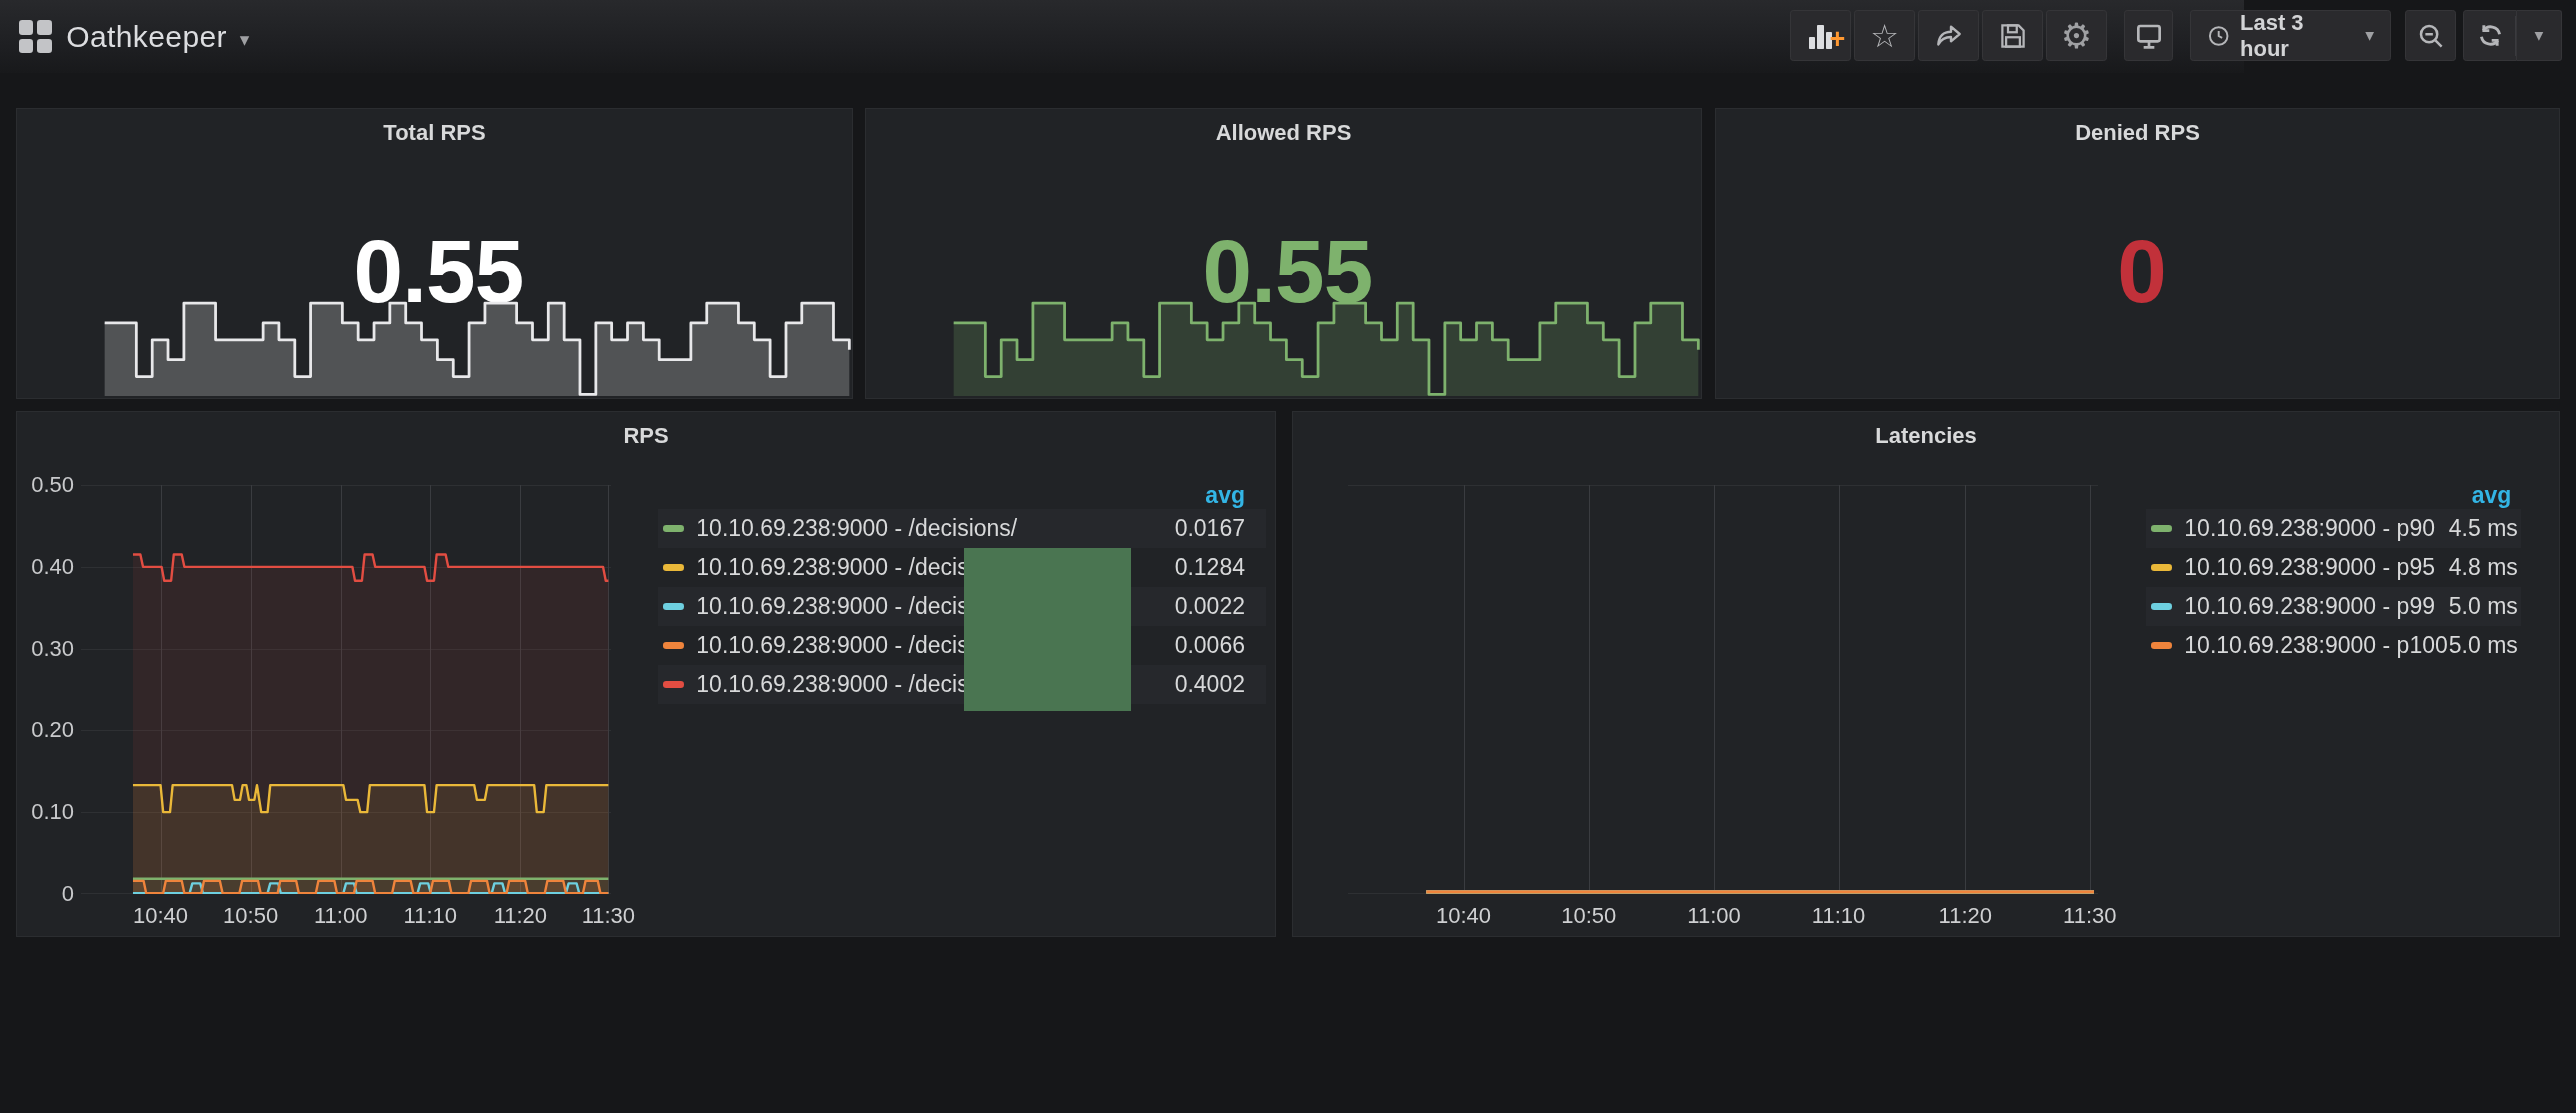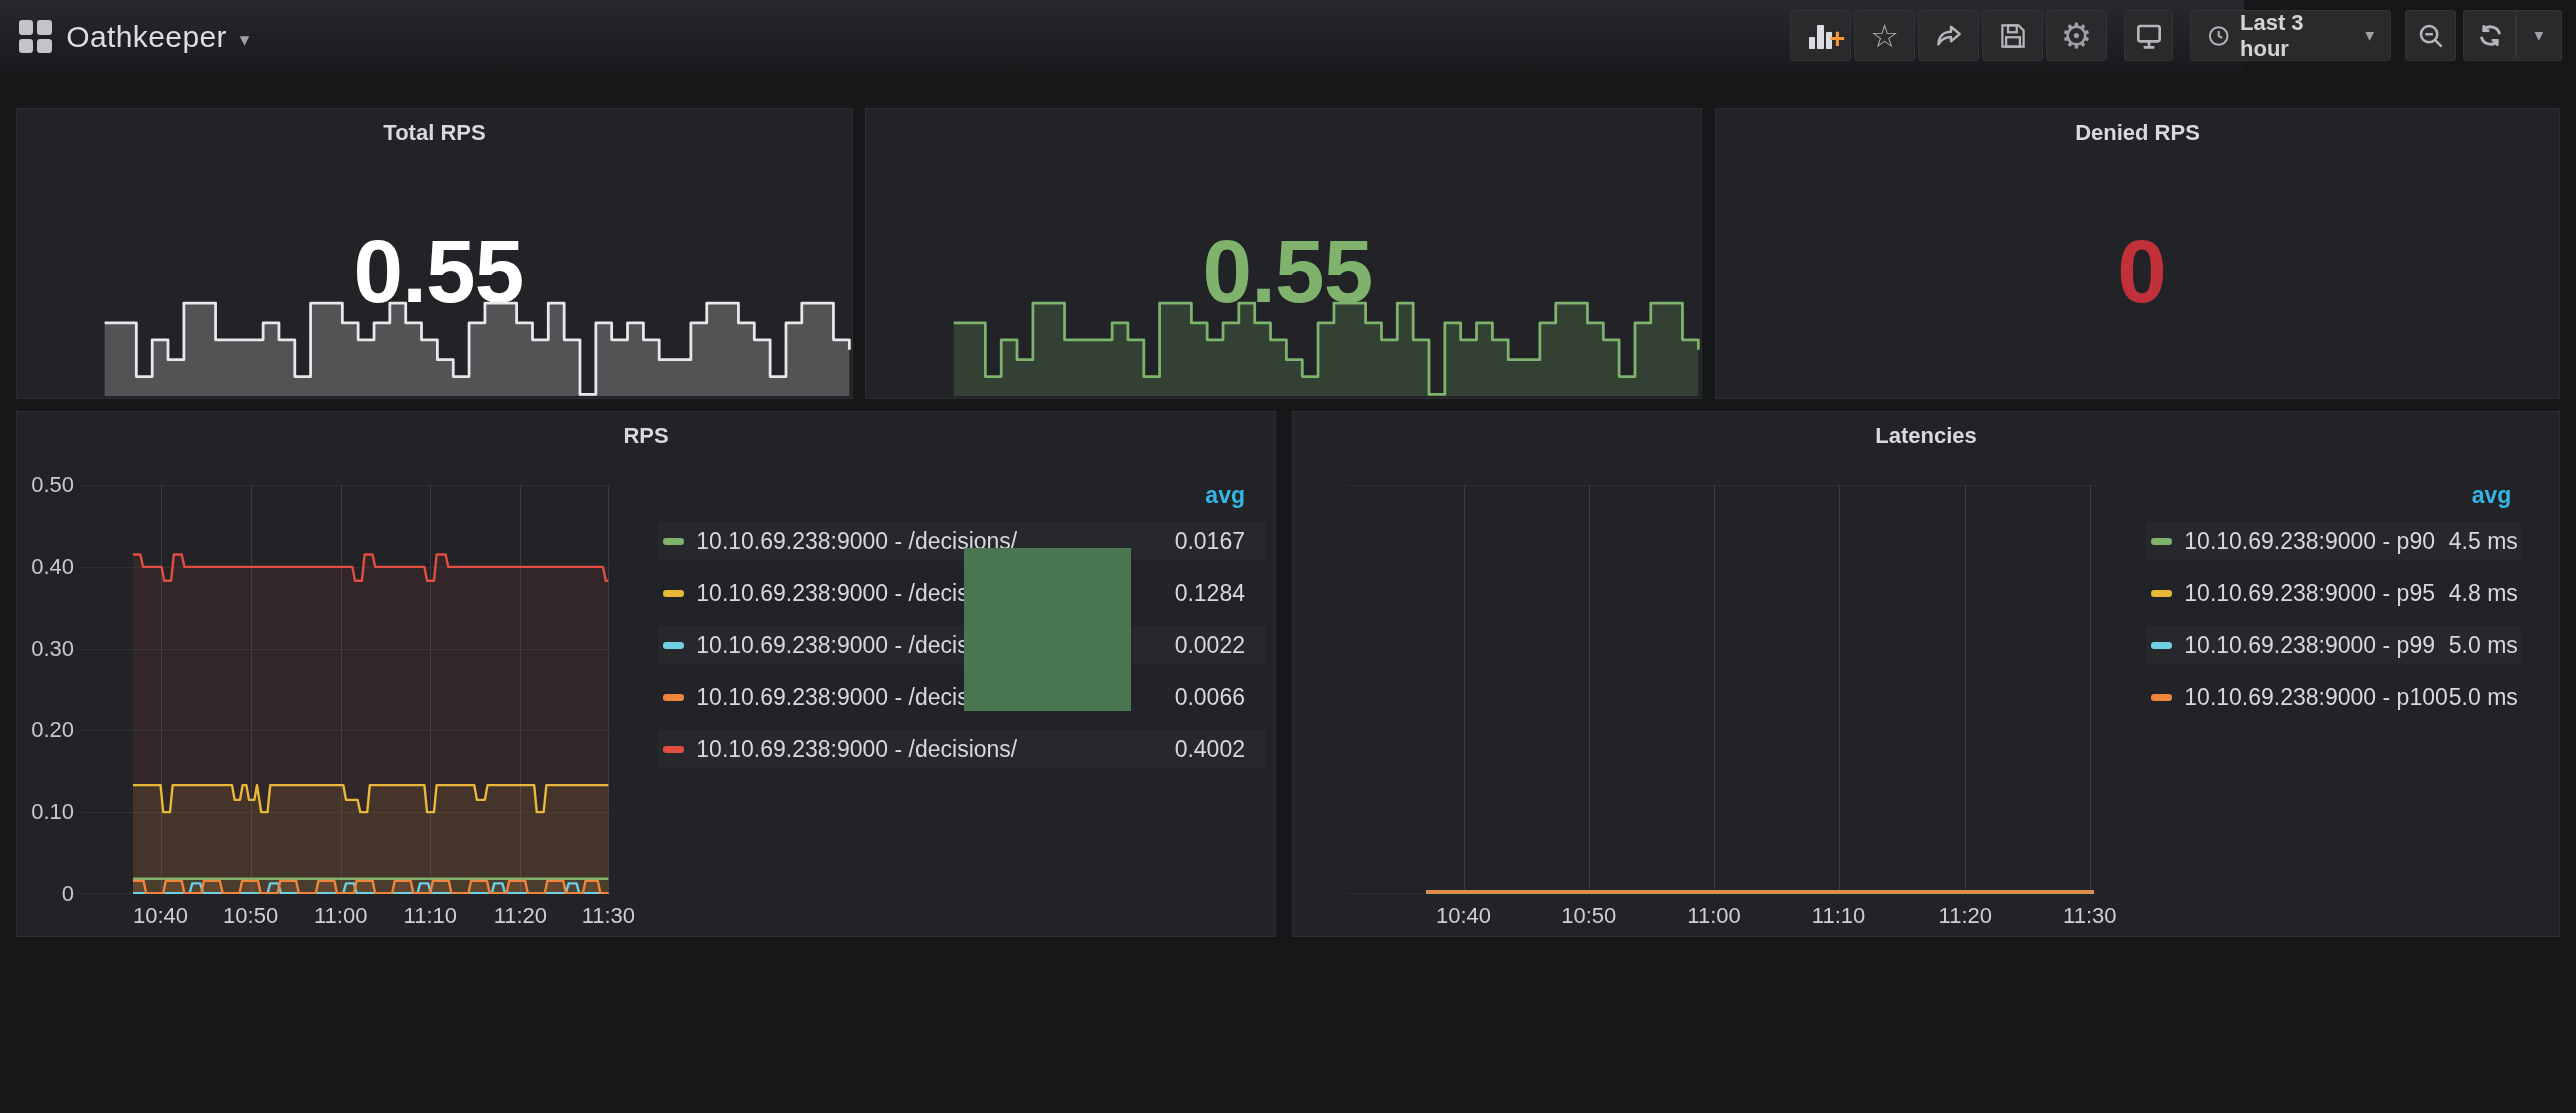--- a/index.html
+++ b/index.html
@@ -32,21 +32,21 @@
   
   .ytick{position:absolute;left:0;width:100%;height:24px;line-height:24px;font-size:22px;color:#c9cacc;}
   .yticks-right .ytick{text-align:right;}
   .yticks-left .ytick{text-align:left;}
   .gridline-v{position:absolute;top:0;bottom:0;width:0.8px;background:#3a3c40;}
   .gridline-h{position:absolute;left:0;right:0;height:0.8px;background:#2e3033;}
   .xtick{position:absolute;top:0;transform:translateX(-50%);font-size:22px;font-weight:500;color:#cfd0d2;white-space:nowrap;}
   
   .legend{position:absolute;}
   .legend-header{height:27px;line-height:27px;text-align:right;font-size:23px;font-weight:700;color:#33b5e5;}
-  .legend-row{display:flex;align-items:center;height:39px;padding:0 3.2px 0 4.8px;box-sizing:border-box;cursor:pointer;margin-top:13px;}
+  .legend-row{display:flex;align-items:center;height:39px;padding:0 3.2px 0 4.8px;box-sizing:border-box;cursor:pointer;}
   .legend-row.striped{background:#26282c;}
   .swatch{width:21.5px;height:7.2px;border-radius:3.2px;margin-right:12px;flex:none;}
   .legend-label{flex:1;font-size:23px;color:#d8d9da;white-space:nowrap;overflow:hidden;}
   .legend-value{font-size:23px;color:#d8d9da;text-align:right;white-space:nowrap;}
   .rps-legend .legend-header,.rps-legend .legend-row{padding-right:21px;}
   .green-overlay{position:absolute;z-index:5;}
 </style>
 </head>
 <body>
 
@@ -130,20 +130,21 @@
   <div class="panel" style="left:16px;top:108px;width:837px;height:291px;">
     <div class="panel-title">Total RPS</div>
     <div class="stat-value" style="color: rgb(255, 255, 255);">0.55</div>
     <svg class="spark" width="748" height="104" viewBox="0 0 938 131">
         <path d="M 0 39.0 L 20.0 39.0 L 20.0 39.0 L 39.9 39.0 L 39.9 106.5 L 59.9 106.5 L 59.9 60.2 L 79.8 60.2 L 79.8 85.3 L 99.8 85.3 L 99.8 14.0 L 119.7 14.0 L 119.7 14.0 L 139.7 14.0 L 139.7 60.2 L 159.7 60.2 L 159.7 60.2 L 179.6 60.2 L 179.6 60.2 L 199.6 60.2 L 199.6 39.0 L 219.5 39.0 L 219.5 60.2 L 239.5 60.2 L 239.5 106.5 L 259.4 106.5 L 259.4 14.0 L 279.4 14.0 L 279.4 14.0 L 299.4 14.0 L 299.4 39.0 L 319.3 39.0 L 319.3 60.2 L 339.3 60.2 L 339.3 39.0 L 359.2 39.0 L 359.2 14.0 L 379.2 14.0 L 379.2 39.0 L 399.1 39.0 L 399.1 60.2 L 419.1 60.2 L 419.1 85.3 L 439.1 85.3 L 439.1 106.5 L 459.0 106.5 L 459.0 39.0 L 479.0 39.0 L 479.0 14.0 L 498.9 14.0 L 498.9 14.0 L 518.9 14.0 L 518.9 39.0 L 538.9 39.0 L 538.9 60.2 L 558.8 60.2 L 558.8 14.0 L 578.8 14.0 L 578.8 60.2 L 598.7 60.2 L 598.7 129.0 L 618.7 129.0 L 618.7 39.0 L 638.6 39.0 L 638.6 60.2 L 658.6 60.2 L 658.6 39.0 L 678.6 39.0 L 678.6 60.2 L 698.5 60.2 L 698.5 85.3 L 718.5 85.3 L 718.5 85.3 L 738.4 85.3 L 738.4 39.0 L 758.4 39.0 L 758.4 14.0 L 778.3 14.0 L 778.3 14.0 L 798.3 14.0 L 798.3 39.0 L 818.3 39.0 L 818.3 60.2 L 838.2 60.2 L 838.2 106.5 L 858.2 106.5 L 858.2 39.0 L 878.1 39.0 L 878.1 14.0 L 898.1 14.0 L 898.1 14.0 L 918.0 14.0 L 918.0 60.2 L 938.0 60.2 L 938.0 72.8 L 938 131 L 0 131 Z" fill="rgba(255,255,255,0.22)" stroke="none"></path>
         <path d="M 0 39.0 L 20.0 39.0 L 20.0 39.0 L 39.9 39.0 L 39.9 106.5 L 59.9 106.5 L 59.9 60.2 L 79.8 60.2 L 79.8 85.3 L 99.8 85.3 L 99.8 14.0 L 119.7 14.0 L 119.7 14.0 L 139.7 14.0 L 139.7 60.2 L 159.7 60.2 L 159.7 60.2 L 179.6 60.2 L 179.6 60.2 L 199.6 60.2 L 199.6 39.0 L 219.5 39.0 L 219.5 60.2 L 239.5 60.2 L 239.5 106.5 L 259.4 106.5 L 259.4 14.0 L 279.4 14.0 L 279.4 14.0 L 299.4 14.0 L 299.4 39.0 L 319.3 39.0 L 319.3 60.2 L 339.3 60.2 L 339.3 39.0 L 359.2 39.0 L 359.2 14.0 L 379.2 14.0 L 379.2 39.0 L 399.1 39.0 L 399.1 60.2 L 419.1 60.2 L 419.1 85.3 L 439.1 85.3 L 439.1 106.5 L 459.0 106.5 L 459.0 39.0 L 479.0 39.0 L 479.0 14.0 L 498.9 14.0 L 498.9 14.0 L 518.9 14.0 L 518.9 39.0 L 538.9 39.0 L 538.9 60.2 L 558.8 60.2 L 558.8 14.0 L 578.8 14.0 L 578.8 60.2 L 598.7 60.2 L 598.7 129.0 L 618.7 129.0 L 618.7 39.0 L 638.6 39.0 L 638.6 60.2 L 658.6 60.2 L 658.6 39.0 L 678.6 39.0 L 678.6 60.2 L 698.5 60.2 L 698.5 85.3 L 718.5 85.3 L 718.5 85.3 L 738.4 85.3 L 738.4 39.0 L 758.4 39.0 L 758.4 14.0 L 778.3 14.0 L 778.3 14.0 L 798.3 14.0 L 798.3 39.0 L 818.3 39.0 L 818.3 60.2 L 838.2 60.2 L 838.2 106.5 L 858.2 106.5 L 858.2 39.0 L 878.1 39.0 L 878.1 14.0 L 898.1 14.0 L 898.1 14.0 L 918.0 14.0 L 918.0 60.2 L 938.0 60.2 L 938.0 72.8" fill="none" stroke="#E8E8EA" stroke-width="3.5" stroke-linejoin="round"></path>
       </svg>
   </div>
 
   <div class="panel" style="left:865px;top:108px;width:837px;height:291px;">
+    <div class="panel-title">Allowed RPS</div>
     <div class="stat-value" style="color: rgb(126, 178, 109);">0.55</div>
     <svg class="spark" width="748" height="104" viewBox="0 0 938 131">
         <path d="M 0 39.0 L 20.0 39.0 L 20.0 39.0 L 39.9 39.0 L 39.9 106.5 L 59.9 106.5 L 59.9 60.2 L 79.8 60.2 L 79.8 85.3 L 99.8 85.3 L 99.8 14.0 L 119.7 14.0 L 119.7 14.0 L 139.7 14.0 L 139.7 60.2 L 159.7 60.2 L 159.7 60.2 L 179.6 60.2 L 179.6 60.2 L 199.6 60.2 L 199.6 39.0 L 219.5 39.0 L 219.5 60.2 L 239.5 60.2 L 239.5 106.5 L 259.4 106.5 L 259.4 14.0 L 279.4 14.0 L 279.4 14.0 L 299.4 14.0 L 299.4 39.0 L 319.3 39.0 L 319.3 60.2 L 339.3 60.2 L 339.3 39.0 L 359.2 39.0 L 359.2 14.0 L 379.2 14.0 L 379.2 39.0 L 399.1 39.0 L 399.1 60.2 L 419.1 60.2 L 419.1 85.3 L 439.1 85.3 L 439.1 106.5 L 459.0 106.5 L 459.0 39.0 L 479.0 39.0 L 479.0 14.0 L 498.9 14.0 L 498.9 14.0 L 518.9 14.0 L 518.9 39.0 L 538.9 39.0 L 538.9 60.2 L 558.8 60.2 L 558.8 14.0 L 578.8 14.0 L 578.8 60.2 L 598.7 60.2 L 598.7 129.0 L 618.7 129.0 L 618.7 39.0 L 638.6 39.0 L 638.6 60.2 L 658.6 60.2 L 658.6 39.0 L 678.6 39.0 L 678.6 60.2 L 698.5 60.2 L 698.5 85.3 L 718.5 85.3 L 718.5 85.3 L 738.4 85.3 L 738.4 39.0 L 758.4 39.0 L 758.4 14.0 L 778.3 14.0 L 778.3 14.0 L 798.3 14.0 L 798.3 39.0 L 818.3 39.0 L 818.3 60.2 L 838.2 60.2 L 838.2 106.5 L 858.2 106.5 L 858.2 39.0 L 878.1 39.0 L 878.1 14.0 L 898.1 14.0 L 898.1 14.0 L 918.0 14.0 L 918.0 60.2 L 938.0 60.2 L 938.0 72.8 L 938 131 L 0 131 Z" fill="rgba(126,178,109,0.20)" stroke="none"></path>
         <path d="M 0 39.0 L 20.0 39.0 L 20.0 39.0 L 39.9 39.0 L 39.9 106.5 L 59.9 106.5 L 59.9 60.2 L 79.8 60.2 L 79.8 85.3 L 99.8 85.3 L 99.8 14.0 L 119.7 14.0 L 119.7 14.0 L 139.7 14.0 L 139.7 60.2 L 159.7 60.2 L 159.7 60.2 L 179.6 60.2 L 179.6 60.2 L 199.6 60.2 L 199.6 39.0 L 219.5 39.0 L 219.5 60.2 L 239.5 60.2 L 239.5 106.5 L 259.4 106.5 L 259.4 14.0 L 279.4 14.0 L 279.4 14.0 L 299.4 14.0 L 299.4 39.0 L 319.3 39.0 L 319.3 60.2 L 339.3 60.2 L 339.3 39.0 L 359.2 39.0 L 359.2 14.0 L 379.2 14.0 L 379.2 39.0 L 399.1 39.0 L 399.1 60.2 L 419.1 60.2 L 419.1 85.3 L 439.1 85.3 L 439.1 106.5 L 459.0 106.5 L 459.0 39.0 L 479.0 39.0 L 479.0 14.0 L 498.9 14.0 L 498.9 14.0 L 518.9 14.0 L 518.9 39.0 L 538.9 39.0 L 538.9 60.2 L 558.8 60.2 L 558.8 14.0 L 578.8 14.0 L 578.8 60.2 L 598.7 60.2 L 598.7 129.0 L 618.7 129.0 L 618.7 39.0 L 638.6 39.0 L 638.6 60.2 L 658.6 60.2 L 658.6 39.0 L 678.6 39.0 L 678.6 60.2 L 698.5 60.2 L 698.5 85.3 L 718.5 85.3 L 718.5 85.3 L 738.4 85.3 L 738.4 39.0 L 758.4 39.0 L 758.4 14.0 L 778.3 14.0 L 778.3 14.0 L 798.3 14.0 L 798.3 39.0 L 818.3 39.0 L 818.3 60.2 L 838.2 60.2 L 838.2 106.5 L 858.2 106.5 L 858.2 39.0 L 878.1 39.0 L 878.1 14.0 L 898.1 14.0 L 898.1 14.0 L 918.0 14.0 L 918.0 60.2 L 938.0 60.2 L 938.0 72.8" fill="none" stroke="#7EB26D" stroke-width="3.5" stroke-linejoin="round"></path>
       </svg>
   </div>
 
   <div class="panel" style="left:1715px;top:108px;width:845px;height:291px;">
     <div class="panel-title">Denied RPS</div>
     <div class="stat-value" style="color: rgb(194, 49, 58);">0</div>

